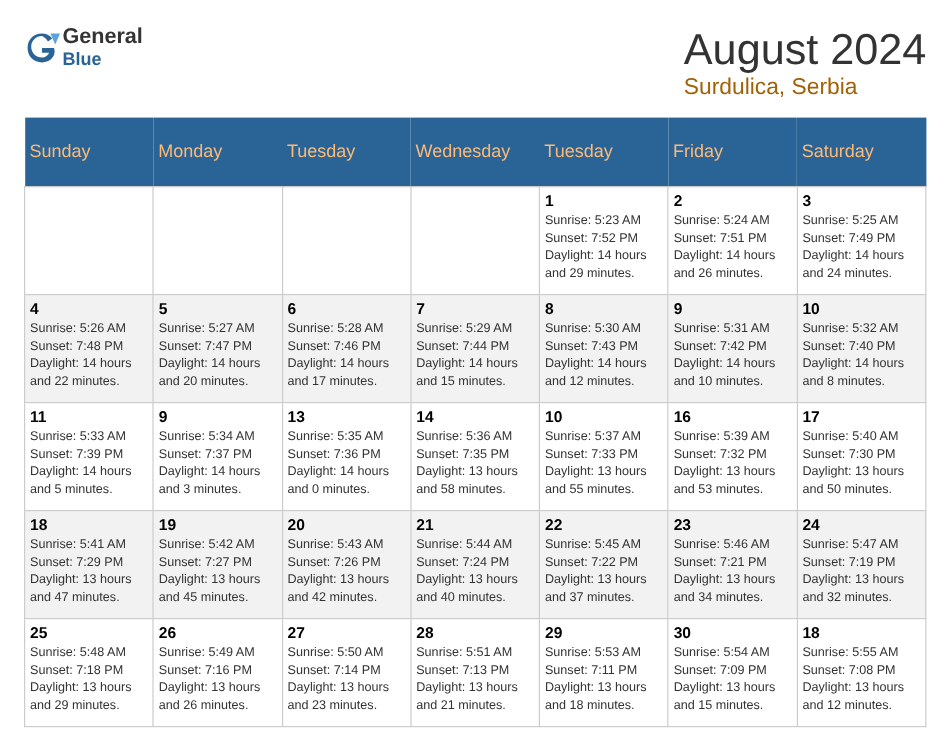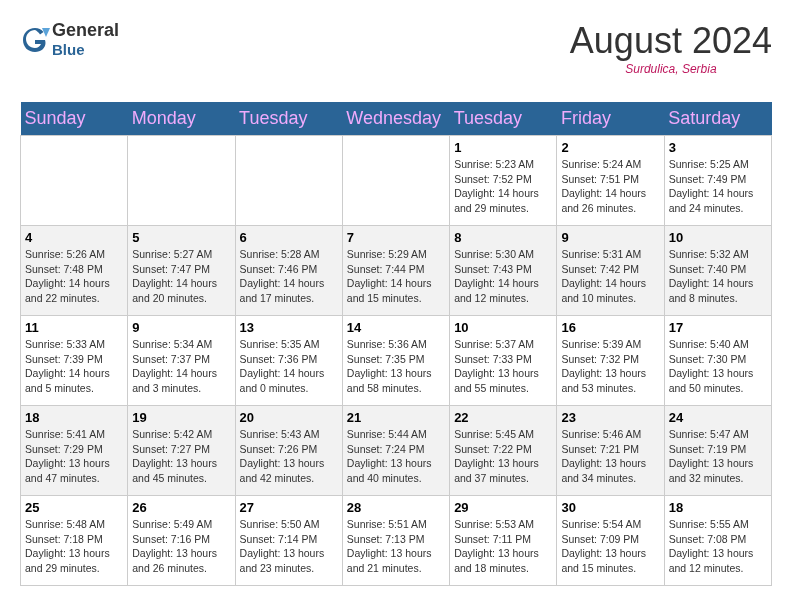--- a/index.html
+++ b/index.html
@@ -7,21 +7,21 @@
       font-family: Arial, sans-serif;
       background: #fff;
       width: 792px;
       min-height: 612px;
       padding: 20px;
     }
     .header-area {
       display: flex;
       justify-content: space-between;
       align-items: flex-start;
-      margin-bottom: 26px;
+      margin-bottom: 14px;
     }
     .logo {
       display: flex;
       align-items: center;
     }
     .logo-text-general {
       font-size: 18px;
       font-weight: bold;
       color: #333;
     }
@@ -29,43 +29,42 @@
       font-size: 15px;
       font-weight: bold;
       color: #2a6496;
     }
     .logo-icon {
       width: 30px;
       height: 30px;
       margin-right: 2px;
     }
     .title-area {
-      text-align: center;
+      text-align: left;
     }
     .month-year {
       font-size: 36px;
       font-weight: 300;
       color: #333;
     }
     .location {
-      font-size: 12px;
-      color: #be185d;
-      font-style: italic;
+      font-size: 19px;
+      color: #a16207;
     }
     table {
       width: 100%;
       border-collapse: collapse;
       font-size: 11px;
     }
     thead th {
       background-color: #2a6496;
-      color: #f0abfc;
-      padding: 6px 4px;
+      color: #fdba74;
+      padding: 20px 4px;
       text-align: left;
-      font-size: 18px;
+      font-size: 15px;
       font-weight: normal;
     }
     tbody td {
       border: 1px solid #ccc;
       vertical-align: top;
       padding: 4px;
       width: 14.28%;
       height: 90px;
     }
     tbody tr:nth-child(even) td {

